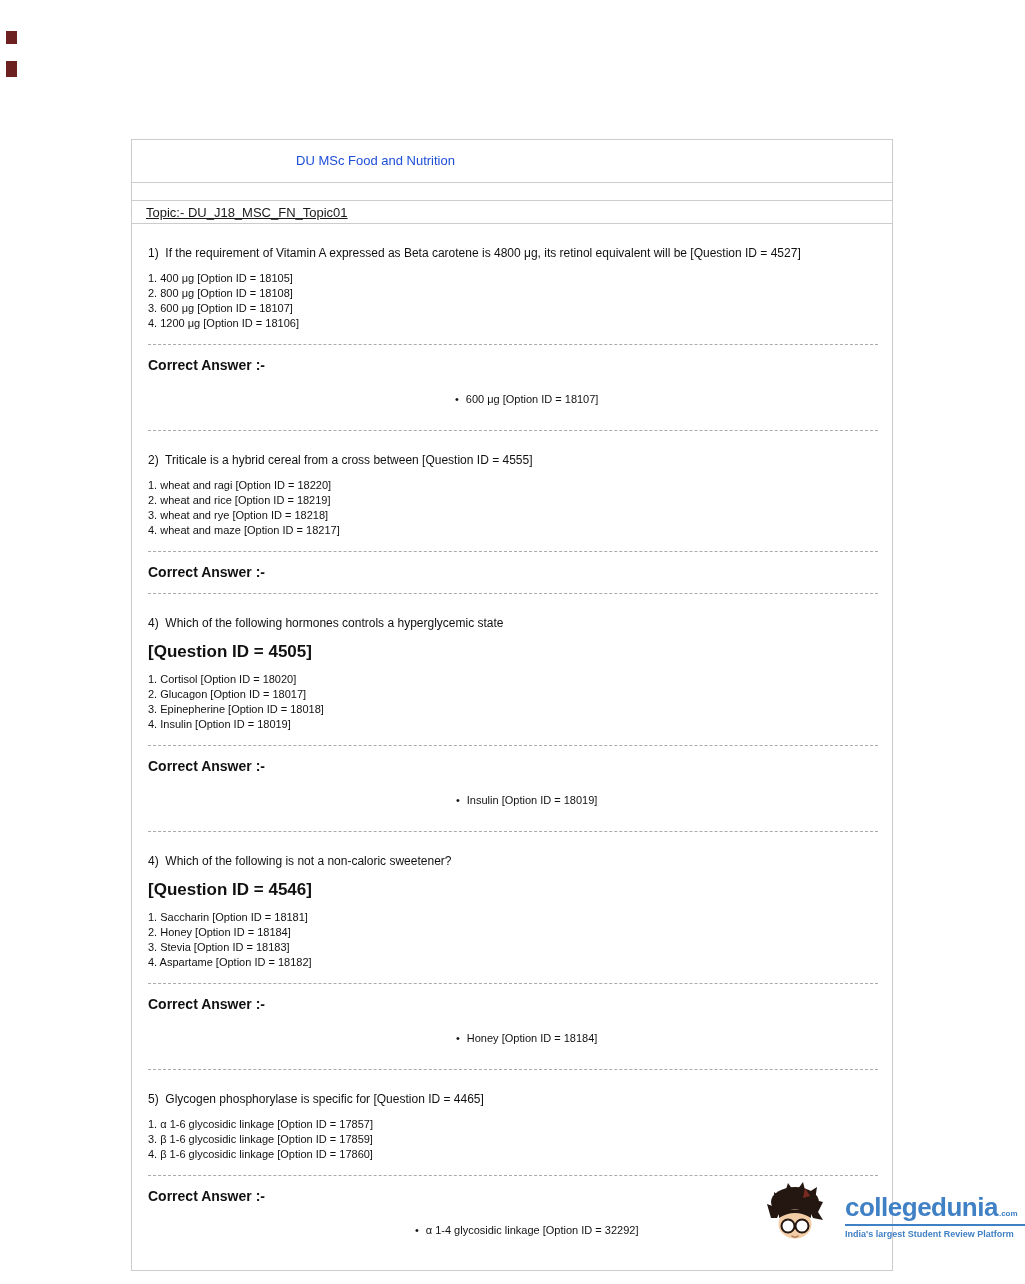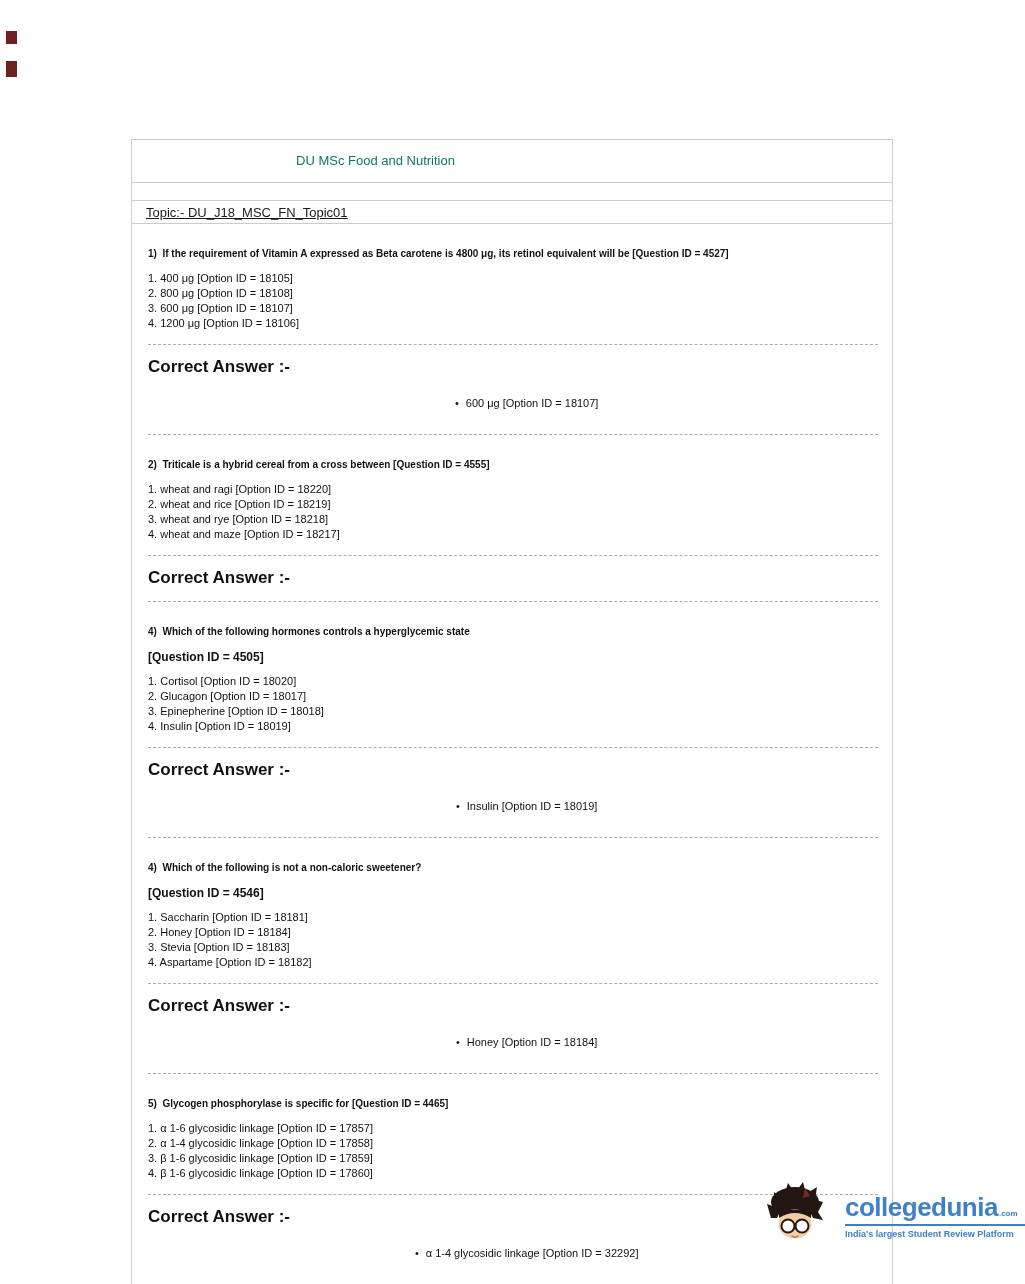--- a/index.html
+++ b/index.html
@@ -15,40 +15,40 @@
   .mark2 { top:61px; height:16px; }
 
   
   .doc {
     position:absolute; left:131px; top:139px; width:762px;
     border:1px solid #cccccc; background:#ffffff;
   }
   .doc-title-row { height:43px; border-bottom:1px solid #cccccc; position:relative; }
   .doc-title {
     position:absolute; left:164px; top:13px;
-    font-size:13px; color:#0f766e;
+    font-size:13px; color:#1d4ed8;
   }
   .doc-spacer-row { height:18px; border-bottom:1px solid #cccccc; }
   .doc-topic-row {
     height:23px; border-bottom:1px solid #cccccc;
     padding:4px 0 0 14px; font-size:13px; color:#1a1a1a;text-decoration:underline;
   }
   .doc-content { padding:0 14px 22px 16px; }
 
   
   .question { margin-top:22px; }
   .q-text {
-    font-weight:bold; font-size:10px; line-height:15px;
+    font-weight:normal; font-size:12px; line-height:15px;
     color:#111; white-space:pre-wrap;
   }
-  .q-idline { font-weight:bold; font-size:12px; margin-top:11px; white-space:pre-wrap; }
+  .q-idline { font-weight:bold; font-size:17px; margin-top:11px; white-space:pre-wrap; }
   .q-options { margin-top:10px; }
   .q-option { font-size:11px; line-height:15px; color:#111; white-space:pre-wrap; }
   .dashed { border-top:1px dashed #ababab; margin-top:13px; }
-  .q-correct { font-weight:bold; font-size:17px; margin-top:12px; }
+  .q-correct { font-weight:bold; font-size:14px; margin-top:12px; }
   .q-answer { margin-top:8px; font-size:11px; padding-left:9px; white-space:pre-wrap;text-align:center; }
   .q-answer .bullet { margin-right:7px; }
 
   
   .brand {
     position:absolute; left:765px; top:1178px; width:250px;
     display:flex; align-items:flex-start;
   }
   .mascot { width:60px; height:64px; flex:0 0 auto; margin-top:2px; }
   .brand-text-wrap { margin-left:20px; padding-top:14px; }
@@ -142,21 +142,20 @@
       <span class="bullet">•</span><span>Honey [Option ID = 18184]</span>
     </div>
     <div class="dashed"></div>
   </div>
 
   <div class="question">
     <div class="q-text">5)  Glycogen phosphorylase is specific for [Question ID = 4465]</div>
 
     <div class="q-options">
             <div class="q-option">1. α 1-6 glycosidic linkage [Option ID = 17857]</div>
-            <div class="q-option">2. α 1-4 glycosidic linkage [Option ID = 17858]</div>
             <div class="q-option">3. β 1-6 glycosidic linkage [Option ID = 17859]</div>
             <div class="q-option">4. β 1-6 glycosidic linkage [Option ID = 17860]</div>
           </div>
     <div class="dashed"></div>
     <div class="q-correct">Correct Answer :-</div>
     <div class="q-answer">
       <span class="bullet">•</span><span>α 1-4 glycosidic linkage [Option ID = 32292]</span>
     </div>
 
   </div>

